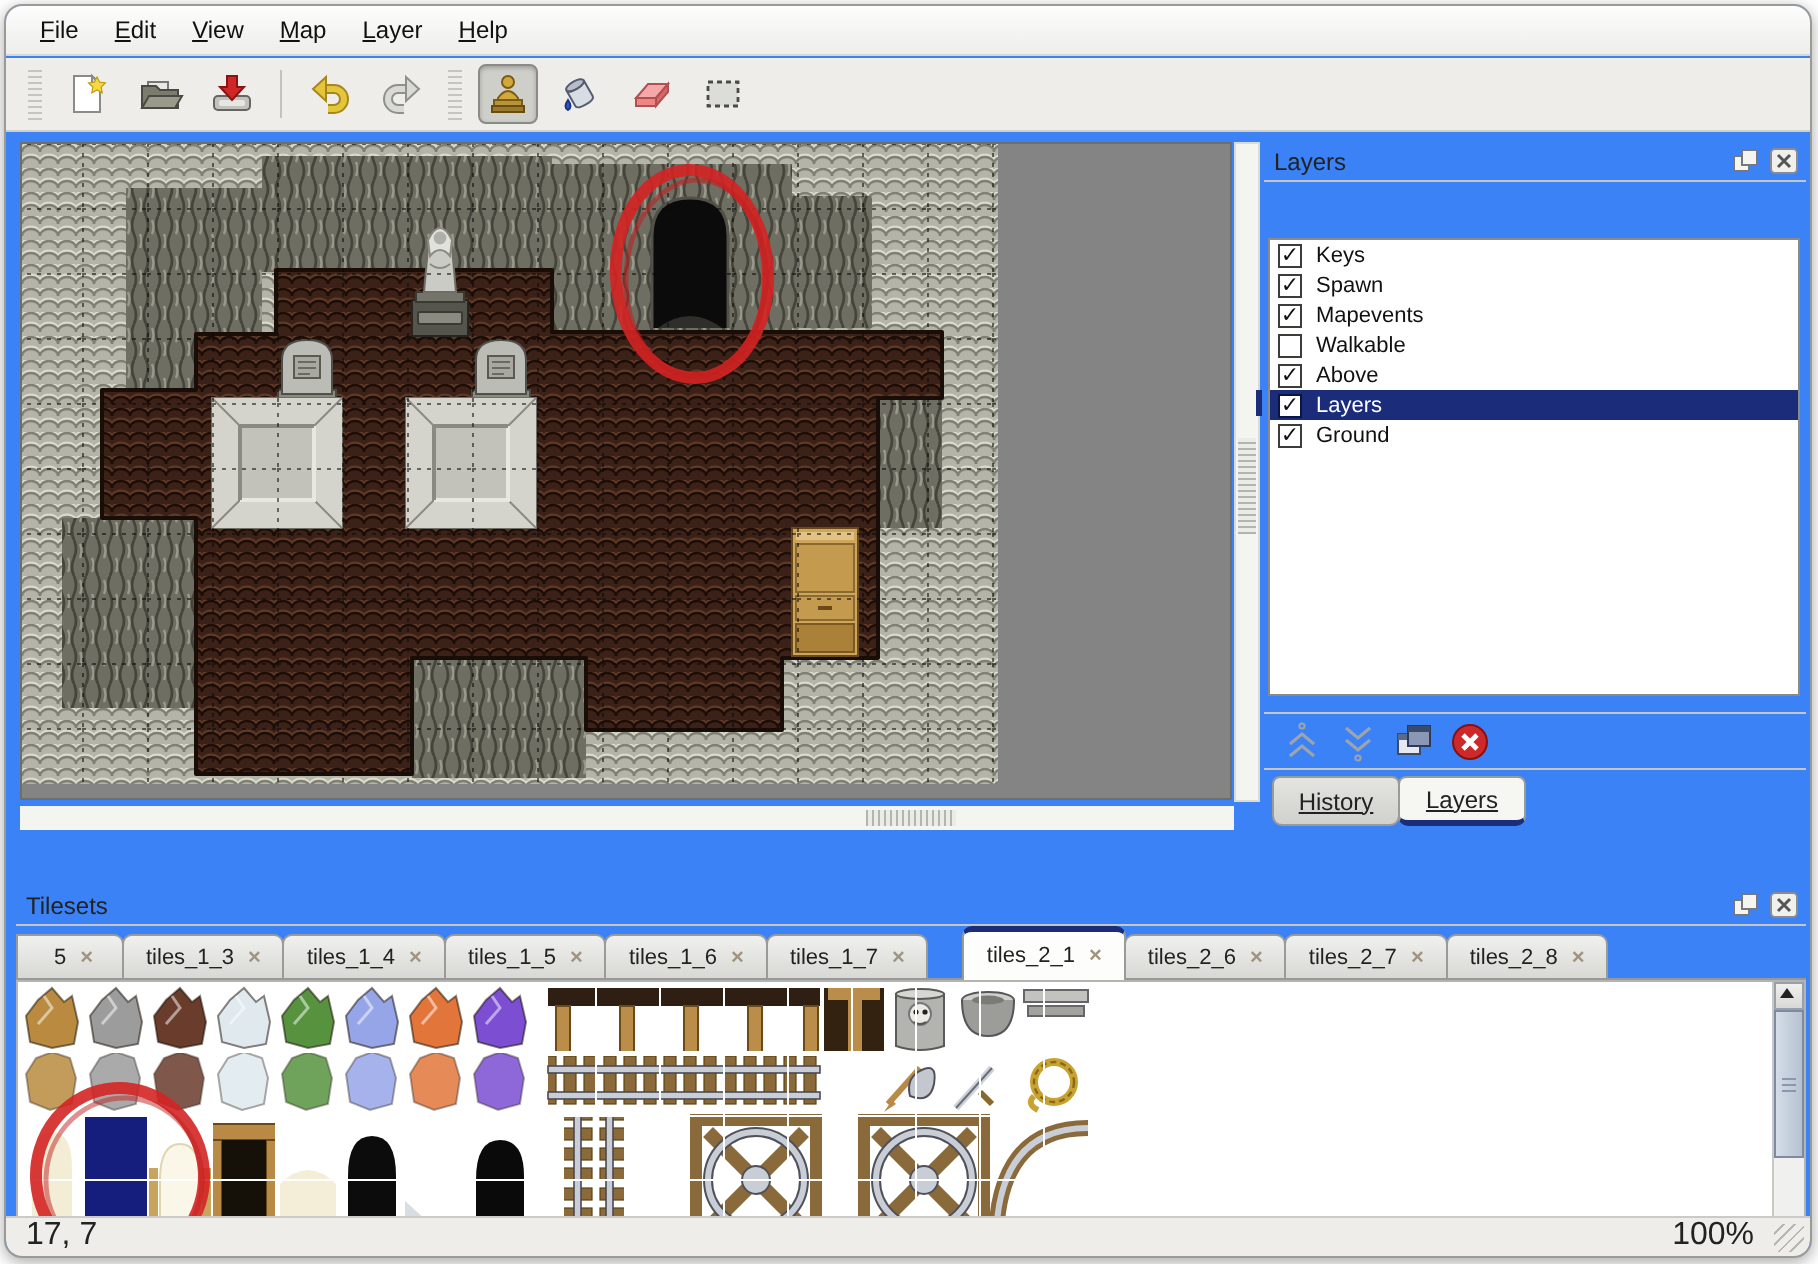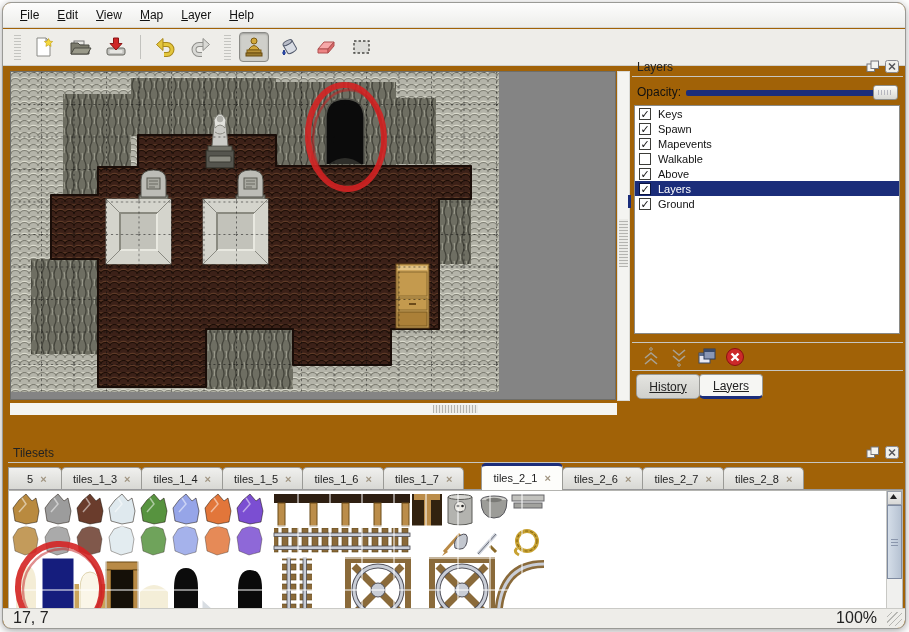--- a/index.html
+++ b/index.html
@@ -1,18 +1,18 @@
 <!DOCTYPE html>
 <html><head>
 <meta charset="utf-8">
 <style>
   html,body{margin:0;padding:0;width:909px;height:632px;background:#fff;overflow:hidden;
     font-family:"Liberation Sans","DejaVu Sans",sans-serif;}
   *{box-sizing:border-box;}
-  .window{position:absolute;left:2px;top:2px;width:904px;height:627px;background:#a16207;
+  .window{position:absolute;left:2px;top:2px;width:904px;height:627px;background:#3b82f6;
     border:1px solid #9a9a96;border-radius:9px;box-shadow:0 2px 8px rgba(0,0,0,.35);overflow:hidden;}
 
   
   .menubar{position:absolute;left:0;top:0;width:100%;height:25px;
     background:linear-gradient(#fdfdfd,#ededea);border-bottom:1px solid #d6d6d2;
     display:flex;align-items:center;padding-left:8px;}
   .menu-item{font-size:12px;color:#111;padding:4px 9px;cursor:default;}
   .menu-item u{text-decoration:underline;}
 
   
@@ -30,21 +30,21 @@
   .map-canvas svg{position:absolute;left:0;top:0;}
   .map-vscroll{position:absolute;left:607px;top:0;width:13px;height:330px;background:#f4f4f1;border:1px solid #dadad6;}
   .map-vthumb{position:absolute;left:1px;top:147px;width:9px;height:48px;
     background:repeating-linear-gradient(0deg,#b4b4b0 0 1px,#ebebe7 1px 3px);}
   .map-hscroll{position:absolute;left:0;top:332px;width:607px;height:12px;background:#f4f4f1;}
   .map-hthumb{position:absolute;left:423px;top:2px;width:45px;height:8px;
     background:repeating-linear-gradient(90deg,#b4b4b0 0 1px,#ebebe7 1px 3px);}
   .splitter-nub{position:absolute;left:618px;top:124px;width:3px;height:13px;background:#1b2d7a;}
 
   
-  .right-dock{position:absolute;left:629px;top:54px;width:271px;height:346px;}
+  .right-dock{position:absolute;left:629px;top:68px;width:271px;height:346px;}
   .panel-header{height:20px;border-bottom:1px solid #c6c6c2;display:flex;align-items:center;}
   .panel-title{font-size:12px;color:#222;padding-left:5px;flex:1;}
   .ph-btn{width:15px;height:14px;margin-right:4px;display:flex;align-items:center;justify-content:center;}
   .opacity-row{position:absolute;left:0;top:25px;width:100%;height:20px;display:flex;align-items:center;}
   .opacity-label{font-size:12px;color:#111;padding-left:5px;width:54px;}
   .slider{position:relative;flex:1;height:17px;margin-right:5px;}
   .slider-track{position:absolute;left:0;top:6px;right:2px;height:6px;background:#1b2d7a;border-radius:2px;}
   .slider-handle{position:absolute;right:0;top:1px;width:25px;height:15px;border:1px solid #8e8e8a;border-radius:3px;
     background:linear-gradient(#fbfbf9,#d8d8d4);}
   .slider-handle:after{content:"";position:absolute;left:4px;right:4px;top:4px;bottom:4px;
@@ -302,27 +302,20 @@
           <rect x="5" y="1" width="7.5" height="7.5" fill="#f4f4f0" stroke="#77777c"></rect>
         </svg>
         </span>
       <span class="ph-btn">
         <svg width="14" height="13" viewBox="0 0 14 13">
           <rect x="0.5" y="0.5" width="13" height="12" rx="2" fill="#f0f0ec" stroke="#8a8a90"></rect>
           <path d="M4,3.5 L10,9.5 M10,3.5 L4,9.5" stroke="#55555a" stroke-width="1.5"></path>
         </svg>
         </span>
     </div>
-    <div class="opacity-row">
-      <span class="opacity-label">Opacity:</span>
-      <span class="slider">
-        <span class="slider-track"></span>
-        <span class="slider-handle"></span>
-      </span>
-    </div>
     <div class="layer-list" id="layerlist">
         <div class="layer-row">
           <span class="cb">✓</span>
           <span>Keys</span>
         </div>
         <div class="layer-row">
           <span class="cb">✓</span>
           <span>Spawn</span>
         </div>
         <div class="layer-row">

